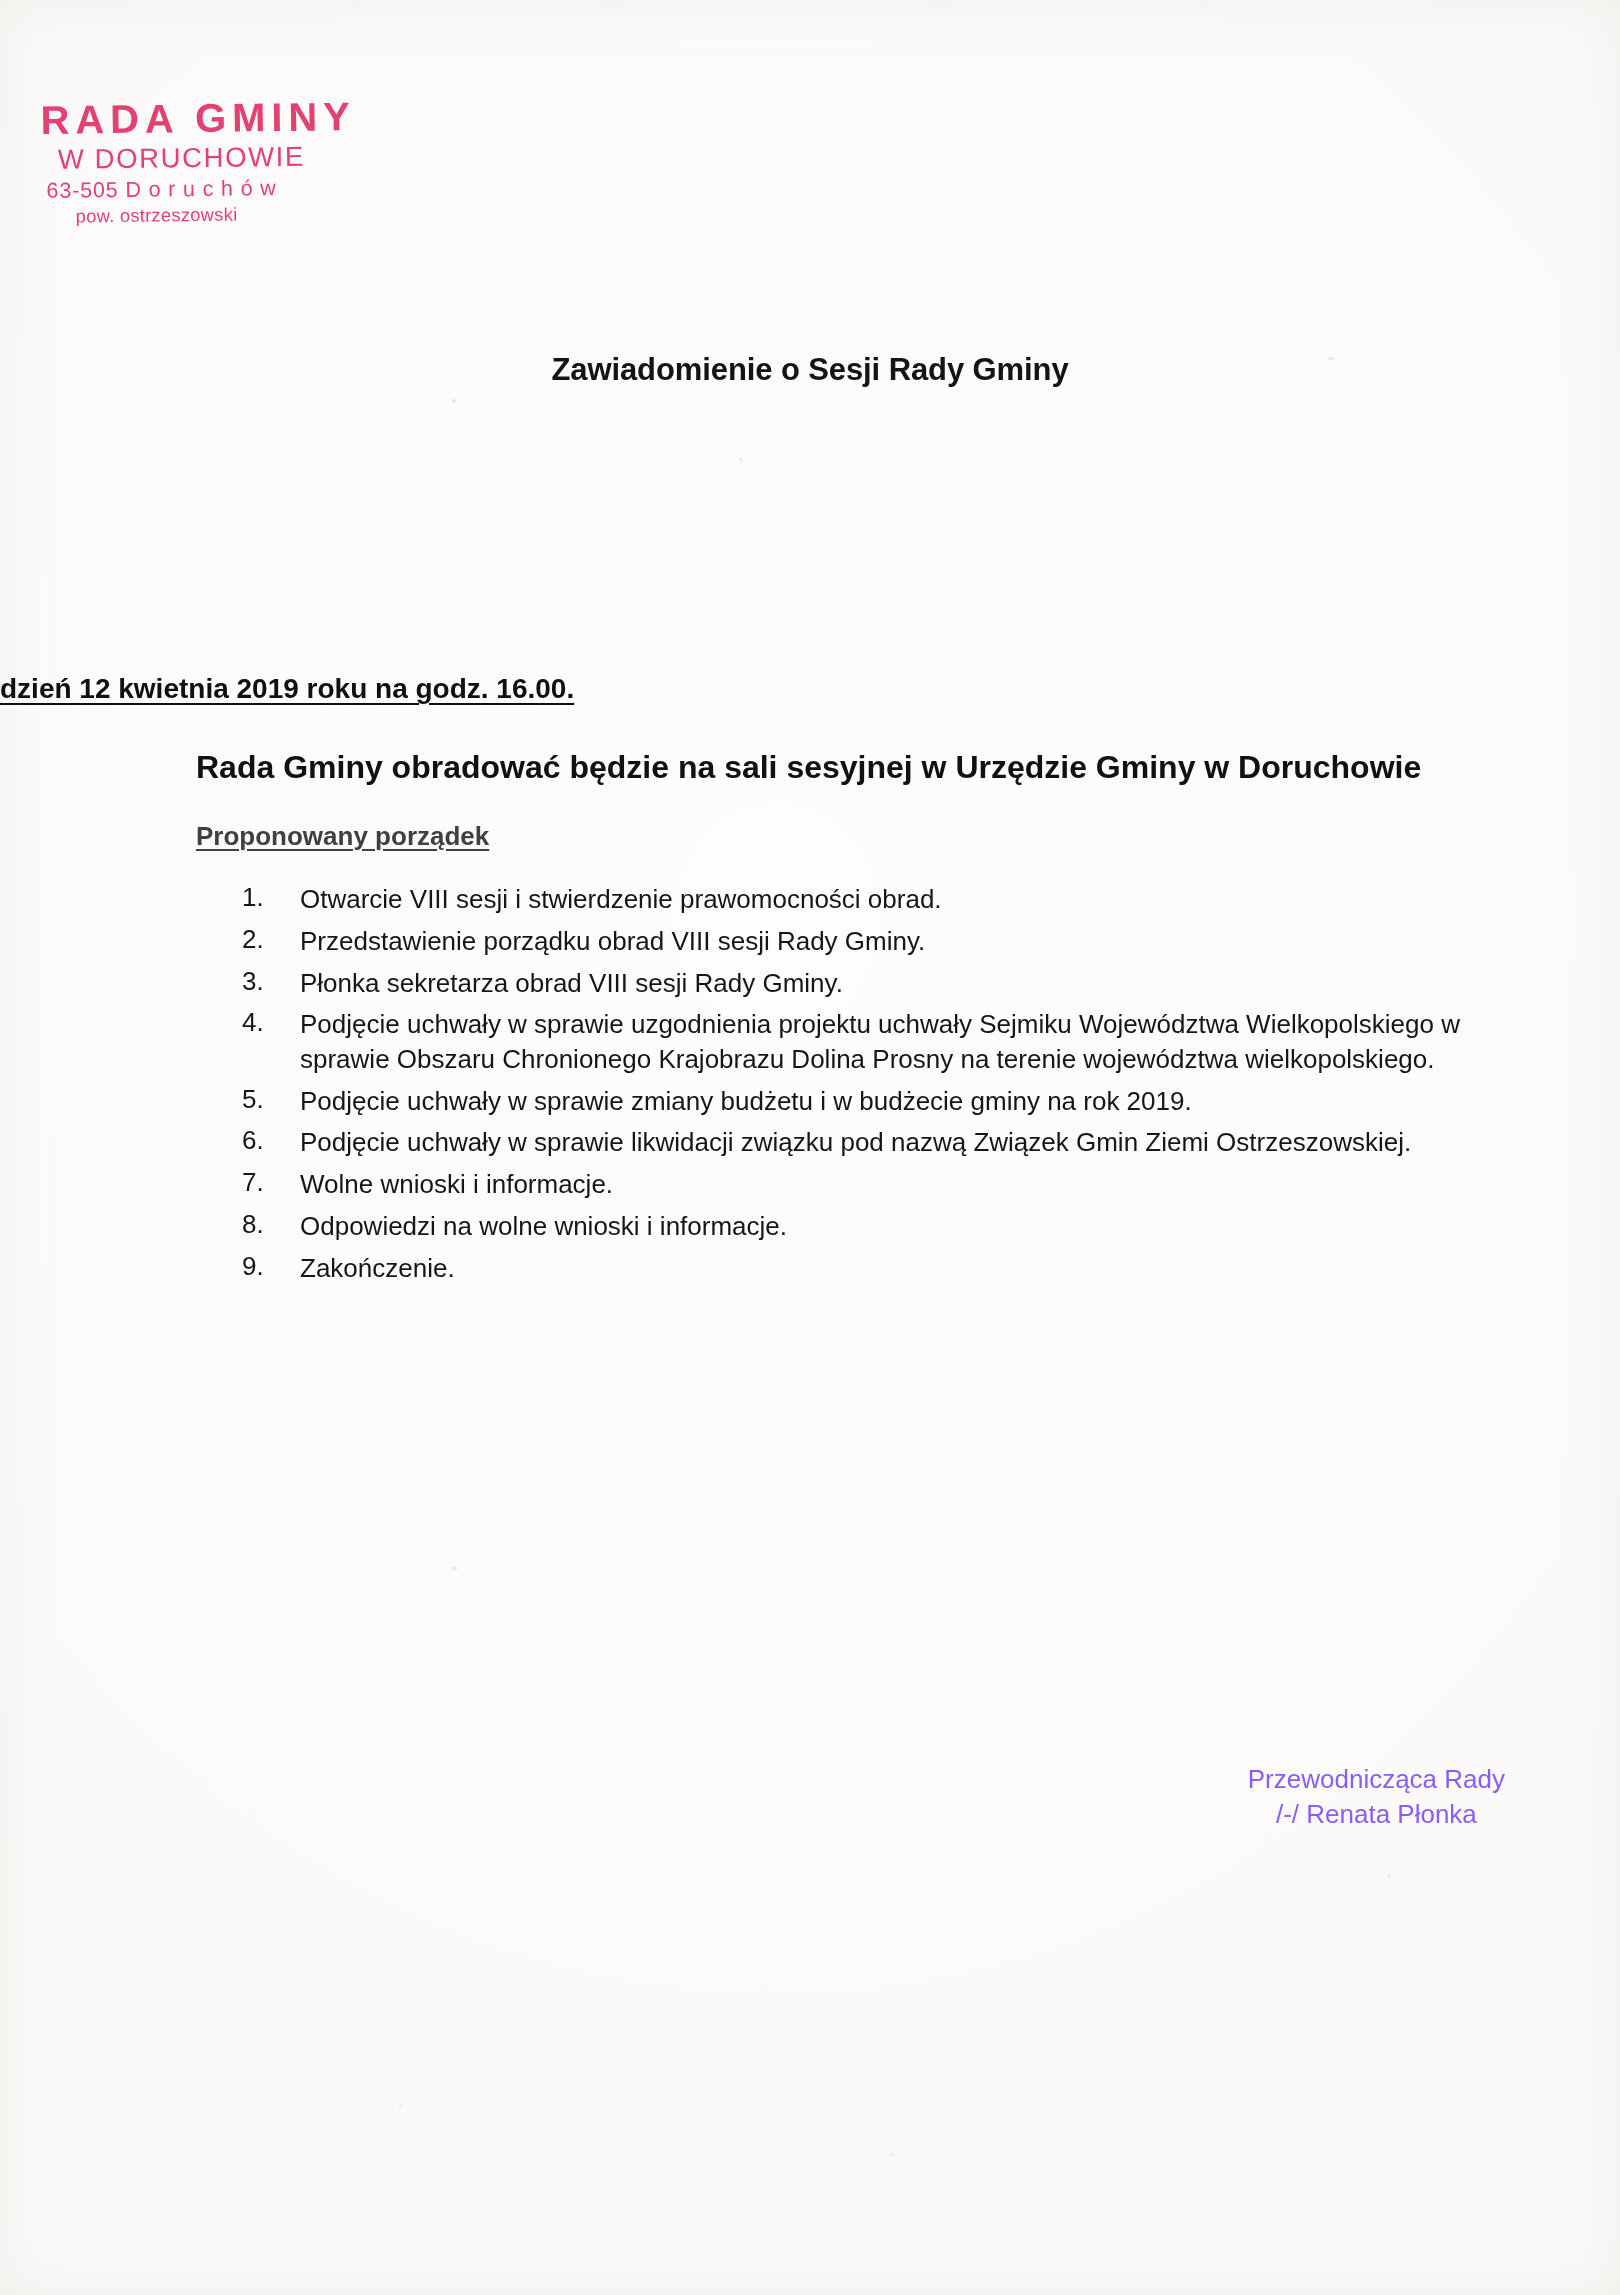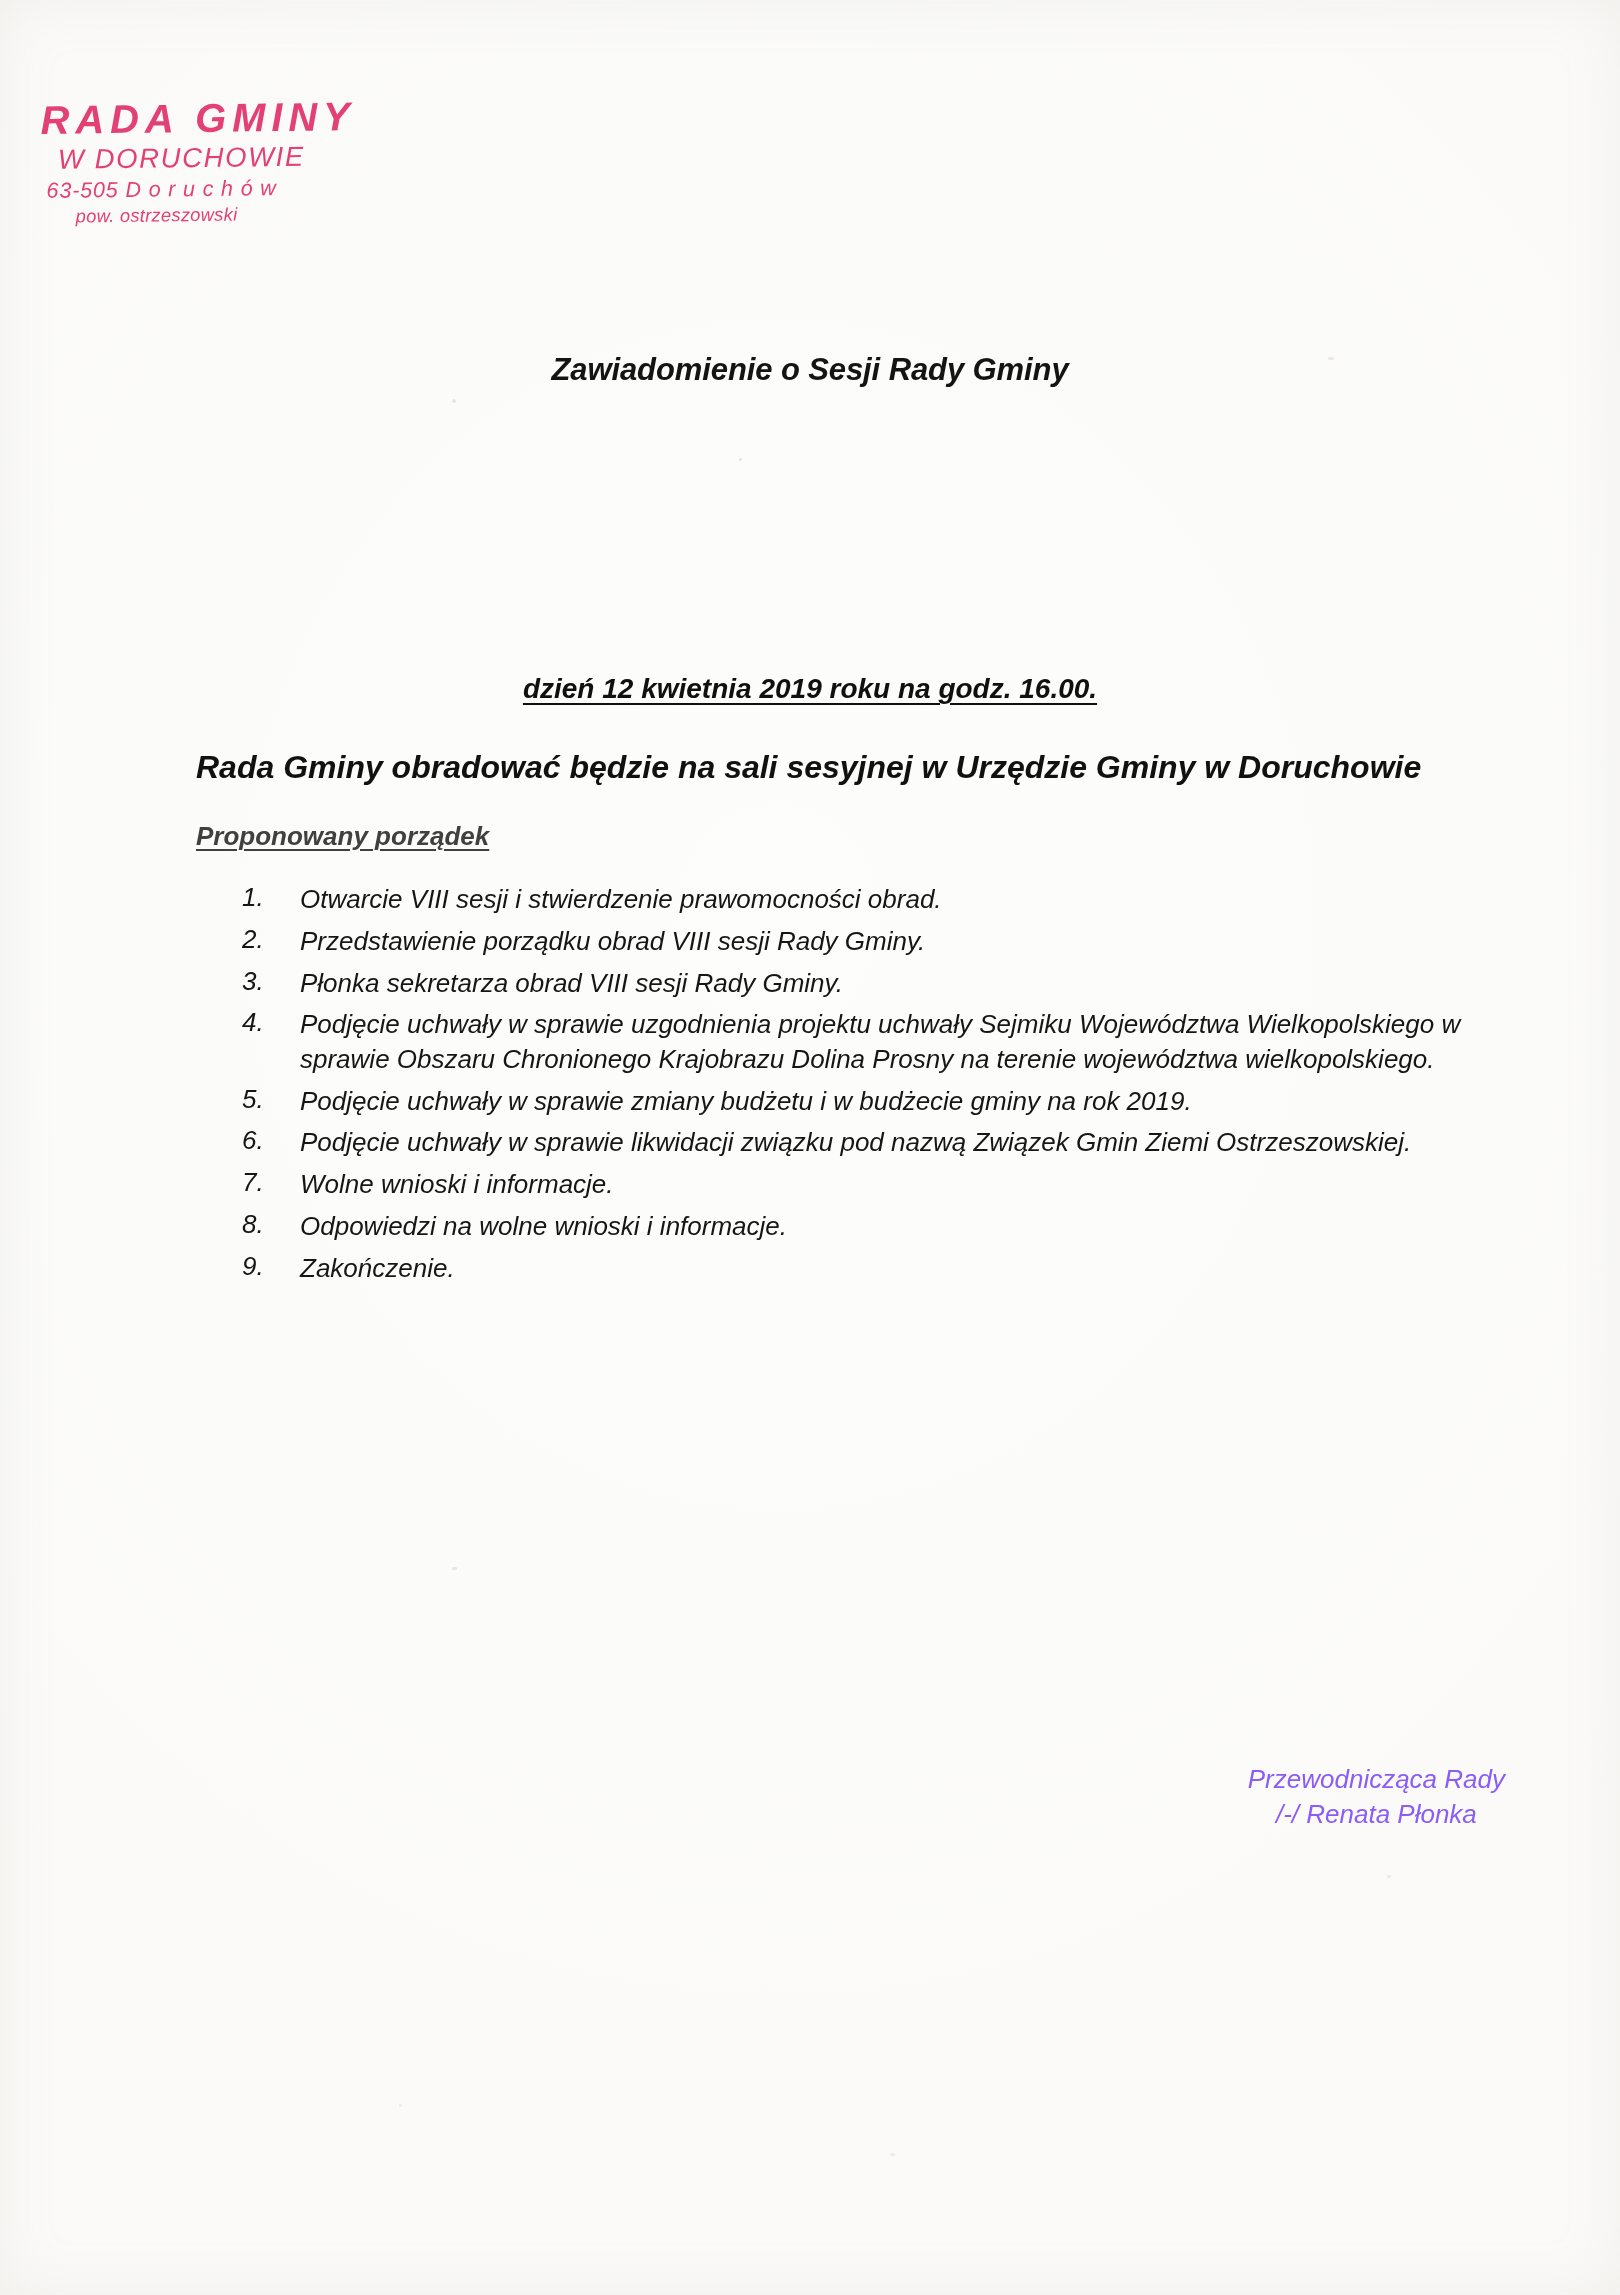--- a/index.html
+++ b/index.html
@@ -11,21 +11,20 @@
   body {
     font-family: "Liberation Sans", sans-serif;
   }
   .page {
     position: relative;
     width: 1620px;
     height: 2295px;
     background: #fdfdfc;
     overflow: hidden;
     box-sizing: border-box;
-    font-style: italic;
   }
 
   
   .scan-tint {
     position: absolute;
     inset: 0;
     background:
       radial-gradient(ellipse 70% 55% at 48% 40%, rgba(255,255,255,0) 0%, rgba(248,247,244,0.55) 100%);
     pointer-events: none;
     z-index: 2;
@@ -106,21 +105,21 @@
     z-index: 3;
   }
   .intro .b { font-weight: bold; }
   .u { text-decoration: underline; text-underline-offset: 3.3px; }
 
   .date-line {
     position: absolute;
     left: 0;
     right: 0;
     top: 673px;
-    text-align: center;
+    text-align: left;
     font-size: 28px;
     font-weight: bold;
     color: #101010;
     z-index: 3;
   }
   .date-line span {
     text-decoration: underline;
     text-underline-offset: 4.6px;
     text-decoration-thickness: 2px;
   }

